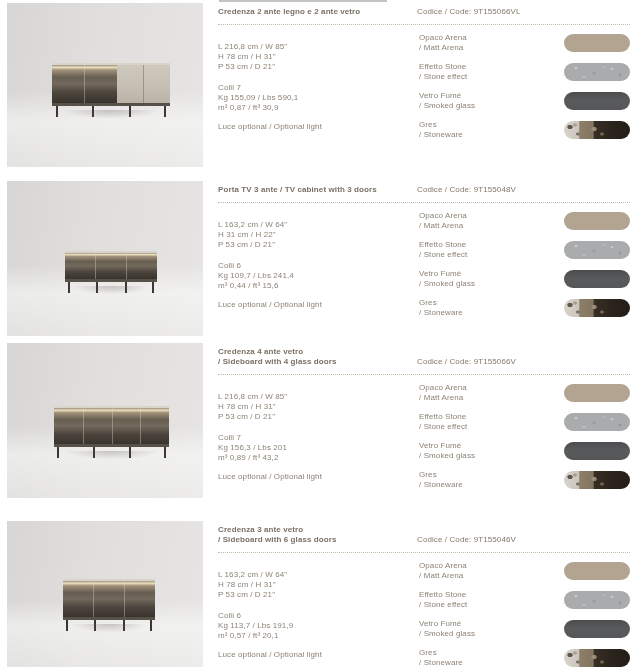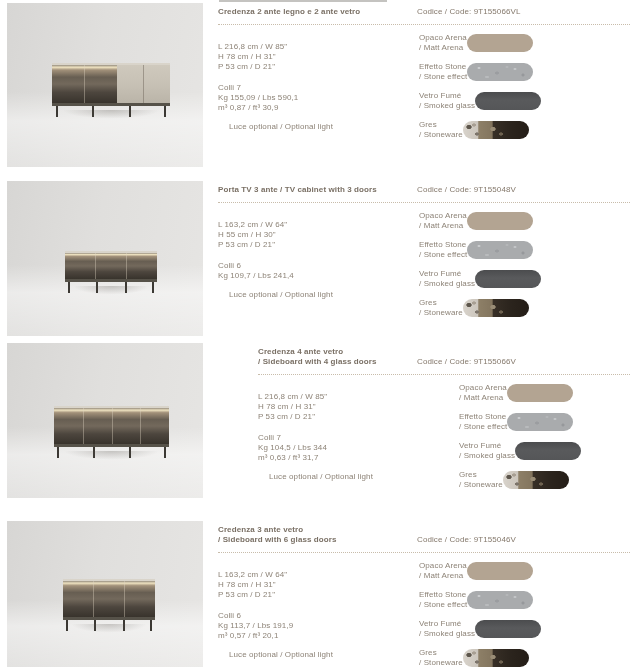--- a/index.html
+++ b/index.html
@@ -10,21 +10,21 @@
   }
   .page{width:640px;height:669px;position:relative;}
 
   
   .top-remnant{position:absolute;left:219px;top:0;width:168px;height:2px;
     background:rgba(148,145,140,.55);}
 
   .product-row{display:flex;box-sizing:border-box;}
   .row-1{height:178px;}
   .row-2{height:162px;}
-  .row-3{height:178px;gap:40px;}
+  .row-3{height:178px;}
   .row-4{height:151px;}
 
   
   .image-col{width:210px;flex:none;box-sizing:border-box;padding:3px 0 0 7px;}
   .scene{position:relative;width:196px;overflow:hidden;
     background:
       linear-gradient(180deg, rgba(255,255,255,0) 0 54%, rgba(255,255,255,.5) 72%, rgba(255,255,255,.25) 100%),
       linear-gradient(100deg,#d7d6d4 0%,#e0dfdd 45%,#e6e5e3 100%);}
   .h164{height:164px;} .h155{height:155px;} .h146{height:146px;}
 
@@ -45,25 +45,25 @@
 
   
   .info{flex:1;box-sizing:border-box;padding:7px 10px 0 8px;
     color:#8d8377;font-size:8px;line-height:10px;letter-spacing:.1px;}
   .header-band{display:flex;align-items:flex-end;
     padding-bottom:7px;border-bottom:1px dotted #c8bcaa;margin-bottom:8px;}
   .title{flex:1;font-weight:bold;color:#7a7065;margin:0;font-size:8px;line-height:10px;}
   .codice{width:213px;flex:none;color:#85796c;}
   .content-band{display:flex;}
   .mid-col{width:201px;flex:none;}
-  .mid-col p{margin:0 0 9px 11px;}
+  .mid-col p{margin:0 0 9px 0;}
   .mid-col p.pack{margin-bottom:11px;}
   .mid-col p.light{margin-bottom:0;}
   .right-col{flex:1;}
-  .finish-row{display:flex;justify-content:flex-start;align-items:flex-start;margin-bottom:9px;}
+  .finish-row{display:flex;justify-content:space-between;align-items:flex-start;margin-bottom:9px;}
   .finish-label div{white-space:nowrap;}
   .swatch{width:66px;height:18px;border-radius:9px;flex:none;margin-top:1px;}
   .sw-arena{background:#b3a492;}
   .sw-stone{background:
       radial-gradient(3px 2px at 12px 5px,#c9cbcd 40%,transparent 62%),
       radial-gradient(4px 3px at 30px 10px,#9b9da0 40%,transparent 62%),
       radial-gradient(3px 2px at 48px 6px,#c3c5c7 40%,transparent 62%),
       radial-gradient(4px 2px at 20px 14px,#b9bbbd 40%,transparent 62%),
       radial-gradient(3px 3px at 56px 12px,#96989b 40%,transparent 62%),
       radial-gradient(3px 2px at 40px 4px,#b4b6b8 40%,transparent 62%),
@@ -190,27 +190,28 @@
         </h3>
         <div class="codice">
           <span>Codice / Code:</span> <span>9T155048V</span>
         </div>
       </div>
       <div class="content-band">
         <div class="mid-col">
           <p>
             </p>
             <div>L 163,2 cm / W 64"</div>
-            <div>H 55 cm / H 30"</div>
+            <div>H 31 cm / H 22"</div>
             <div>P 53 cm / D 21"</div>
           <p></p>
           <p class="pack">
             </p>
             <div>Colli 6</div>
             <div>Kg 109,7 / Lbs 241,4</div>
+            <div>m³ 0,44 / ft³ 15,6</div>
           <p></p>
           <p class="light">Luce optional / Optional light</p>
         </div>
         <div class="right-col">
           <div class="finish-row">
             <div class="finish-label">
               <div>Opaco Arena</div>
                 <div>/ Matt Arena</div>
             </div>
             <div class="swatch sw-arena"></div>
@@ -275,22 +276,22 @@
         <div class="mid-col">
           <p>
             </p>
             <div>L 216,8 cm / W 85"</div>
             <div>H 78 cm / H 31"</div>
             <div>P 53 cm / D 21"</div>
           <p></p>
           <p class="pack">
             </p>
             <div>Colli 7</div>
-            <div>Kg 104,5 / Lbs 344</div>
-            <div>m³ 0,63 / ft³ 31,7</div>
+            <div>Kg 156,3 / Lbs 201</div>
+            <div>m³ 0,89 / ft³ 43,2</div>
           <p></p>
           <p class="light">Luce optional / Optional light</p>
         </div>
         <div class="right-col">
           <div class="finish-row">
             <div class="finish-label">
               <div>Opaco Arena</div>
                 <div>/ Matt Arena</div>
             </div>
             <div class="swatch sw-arena"></div>

